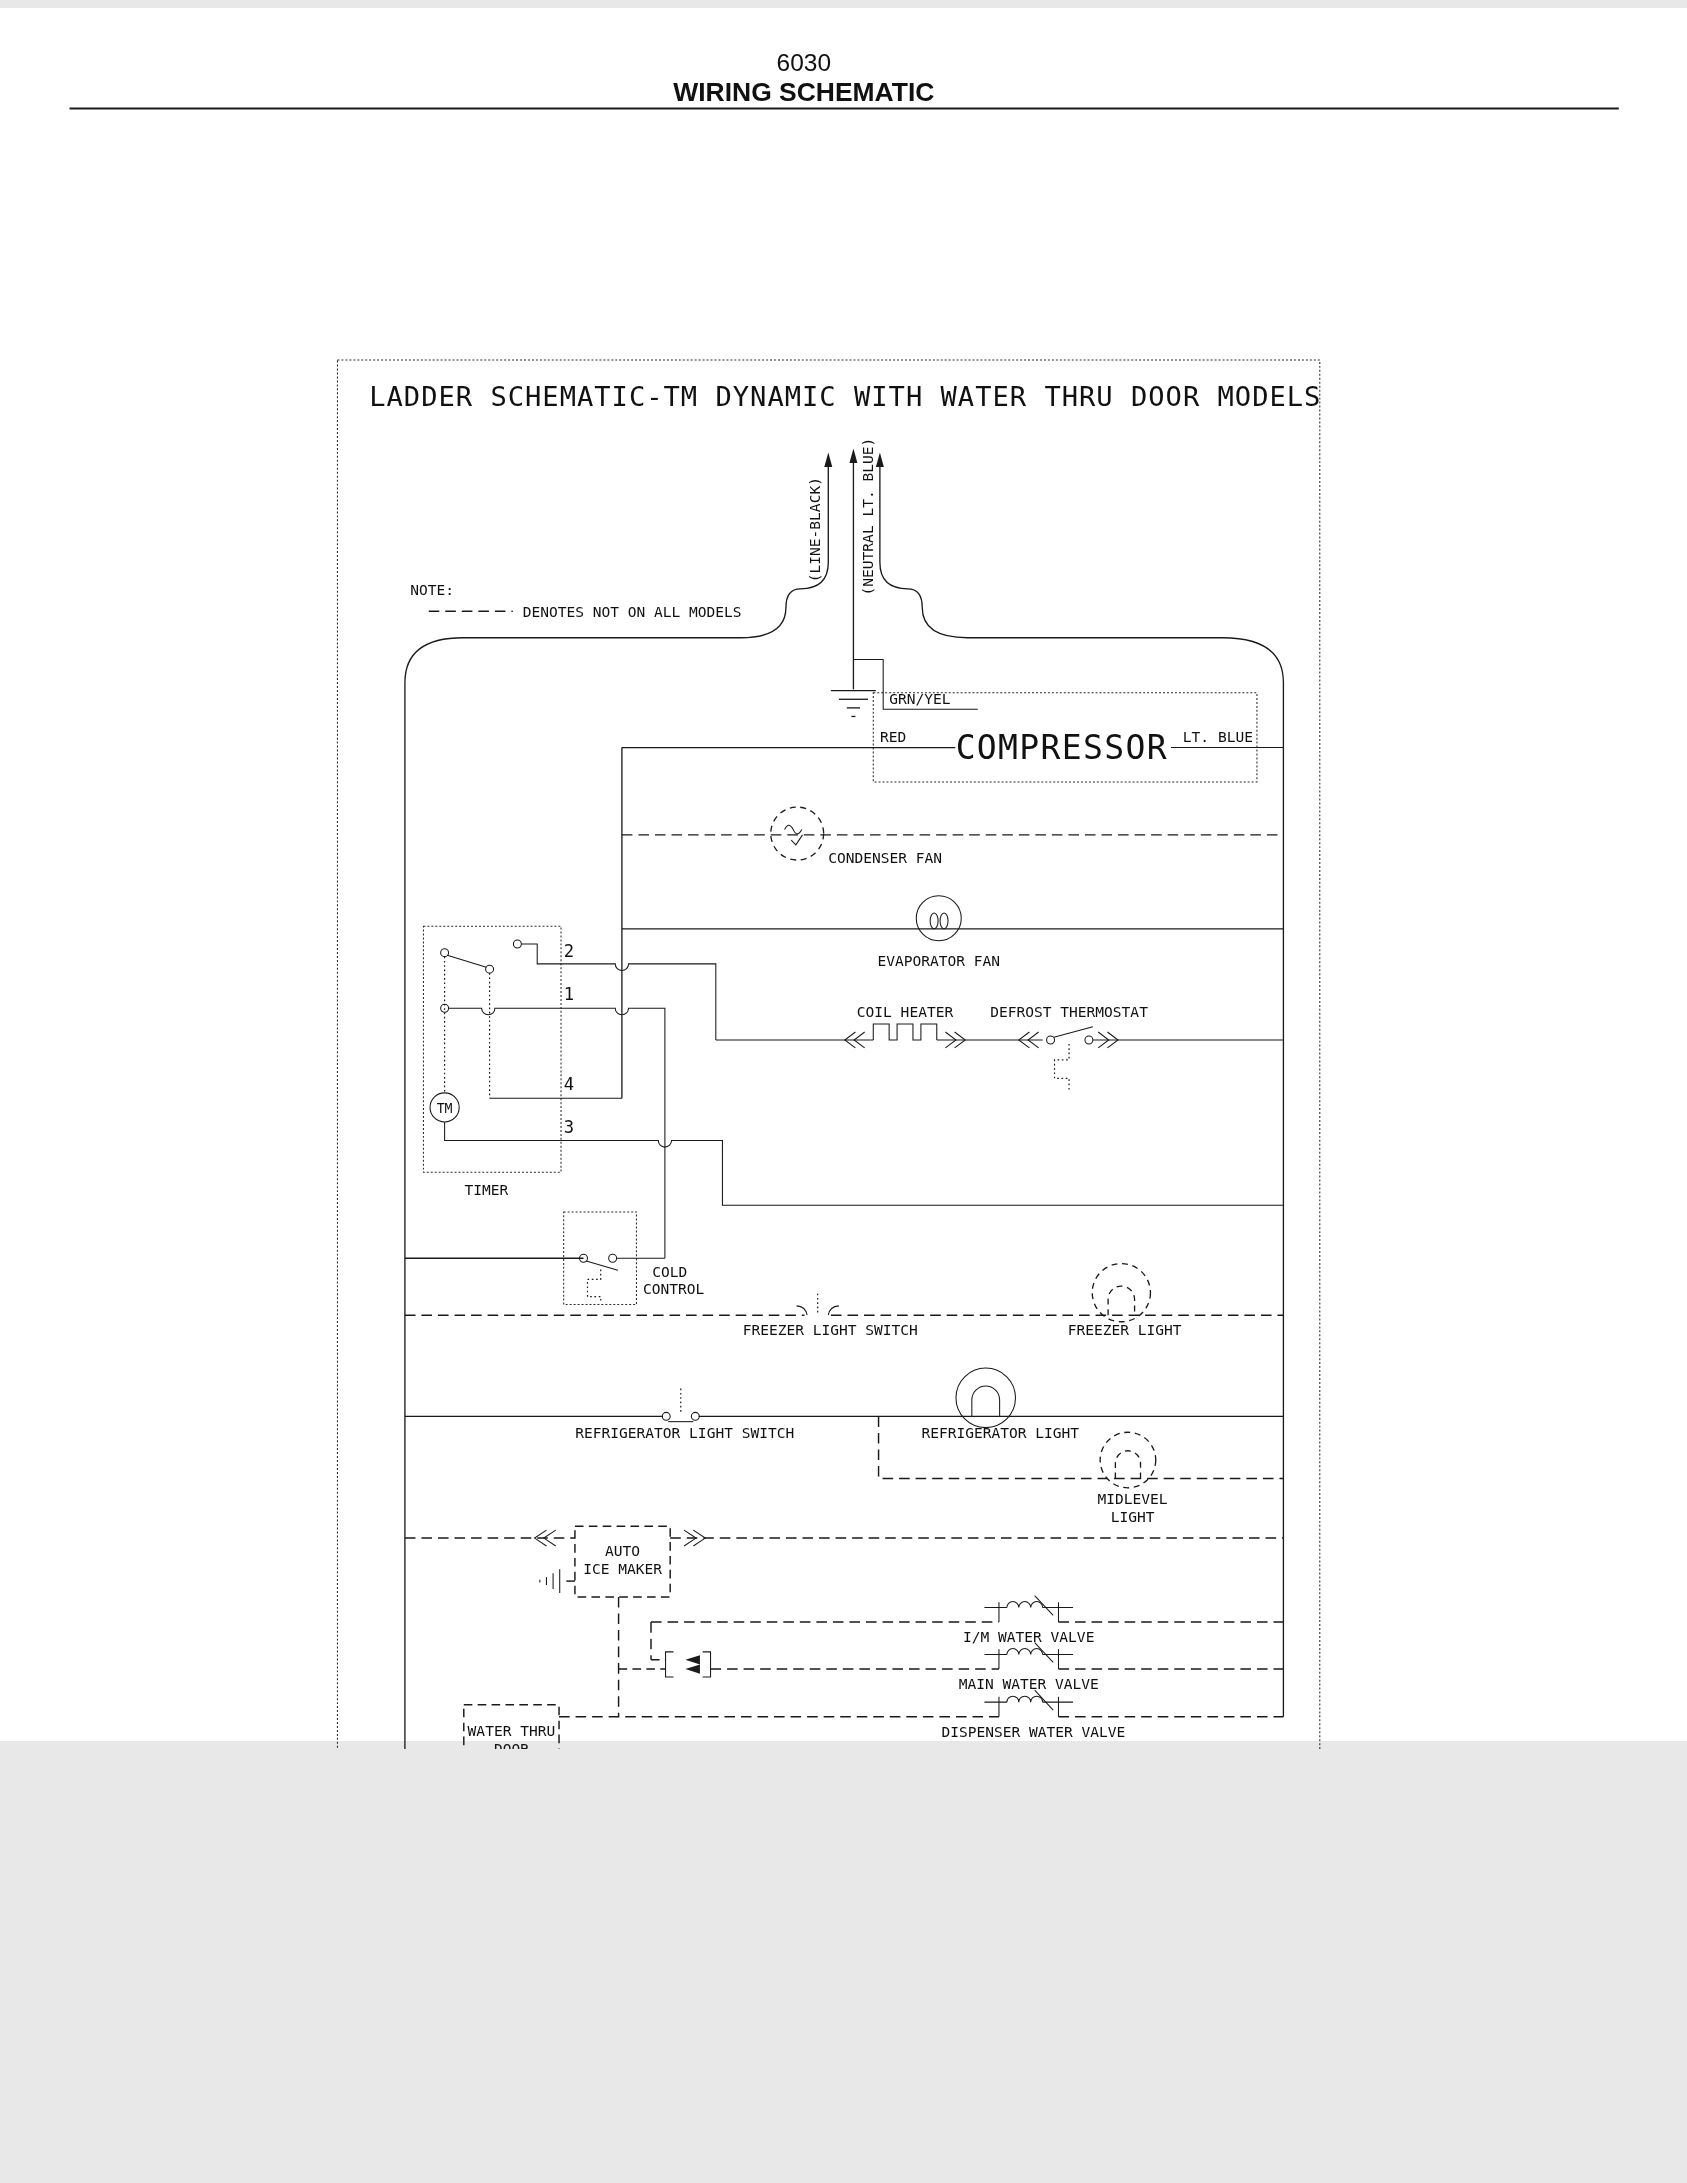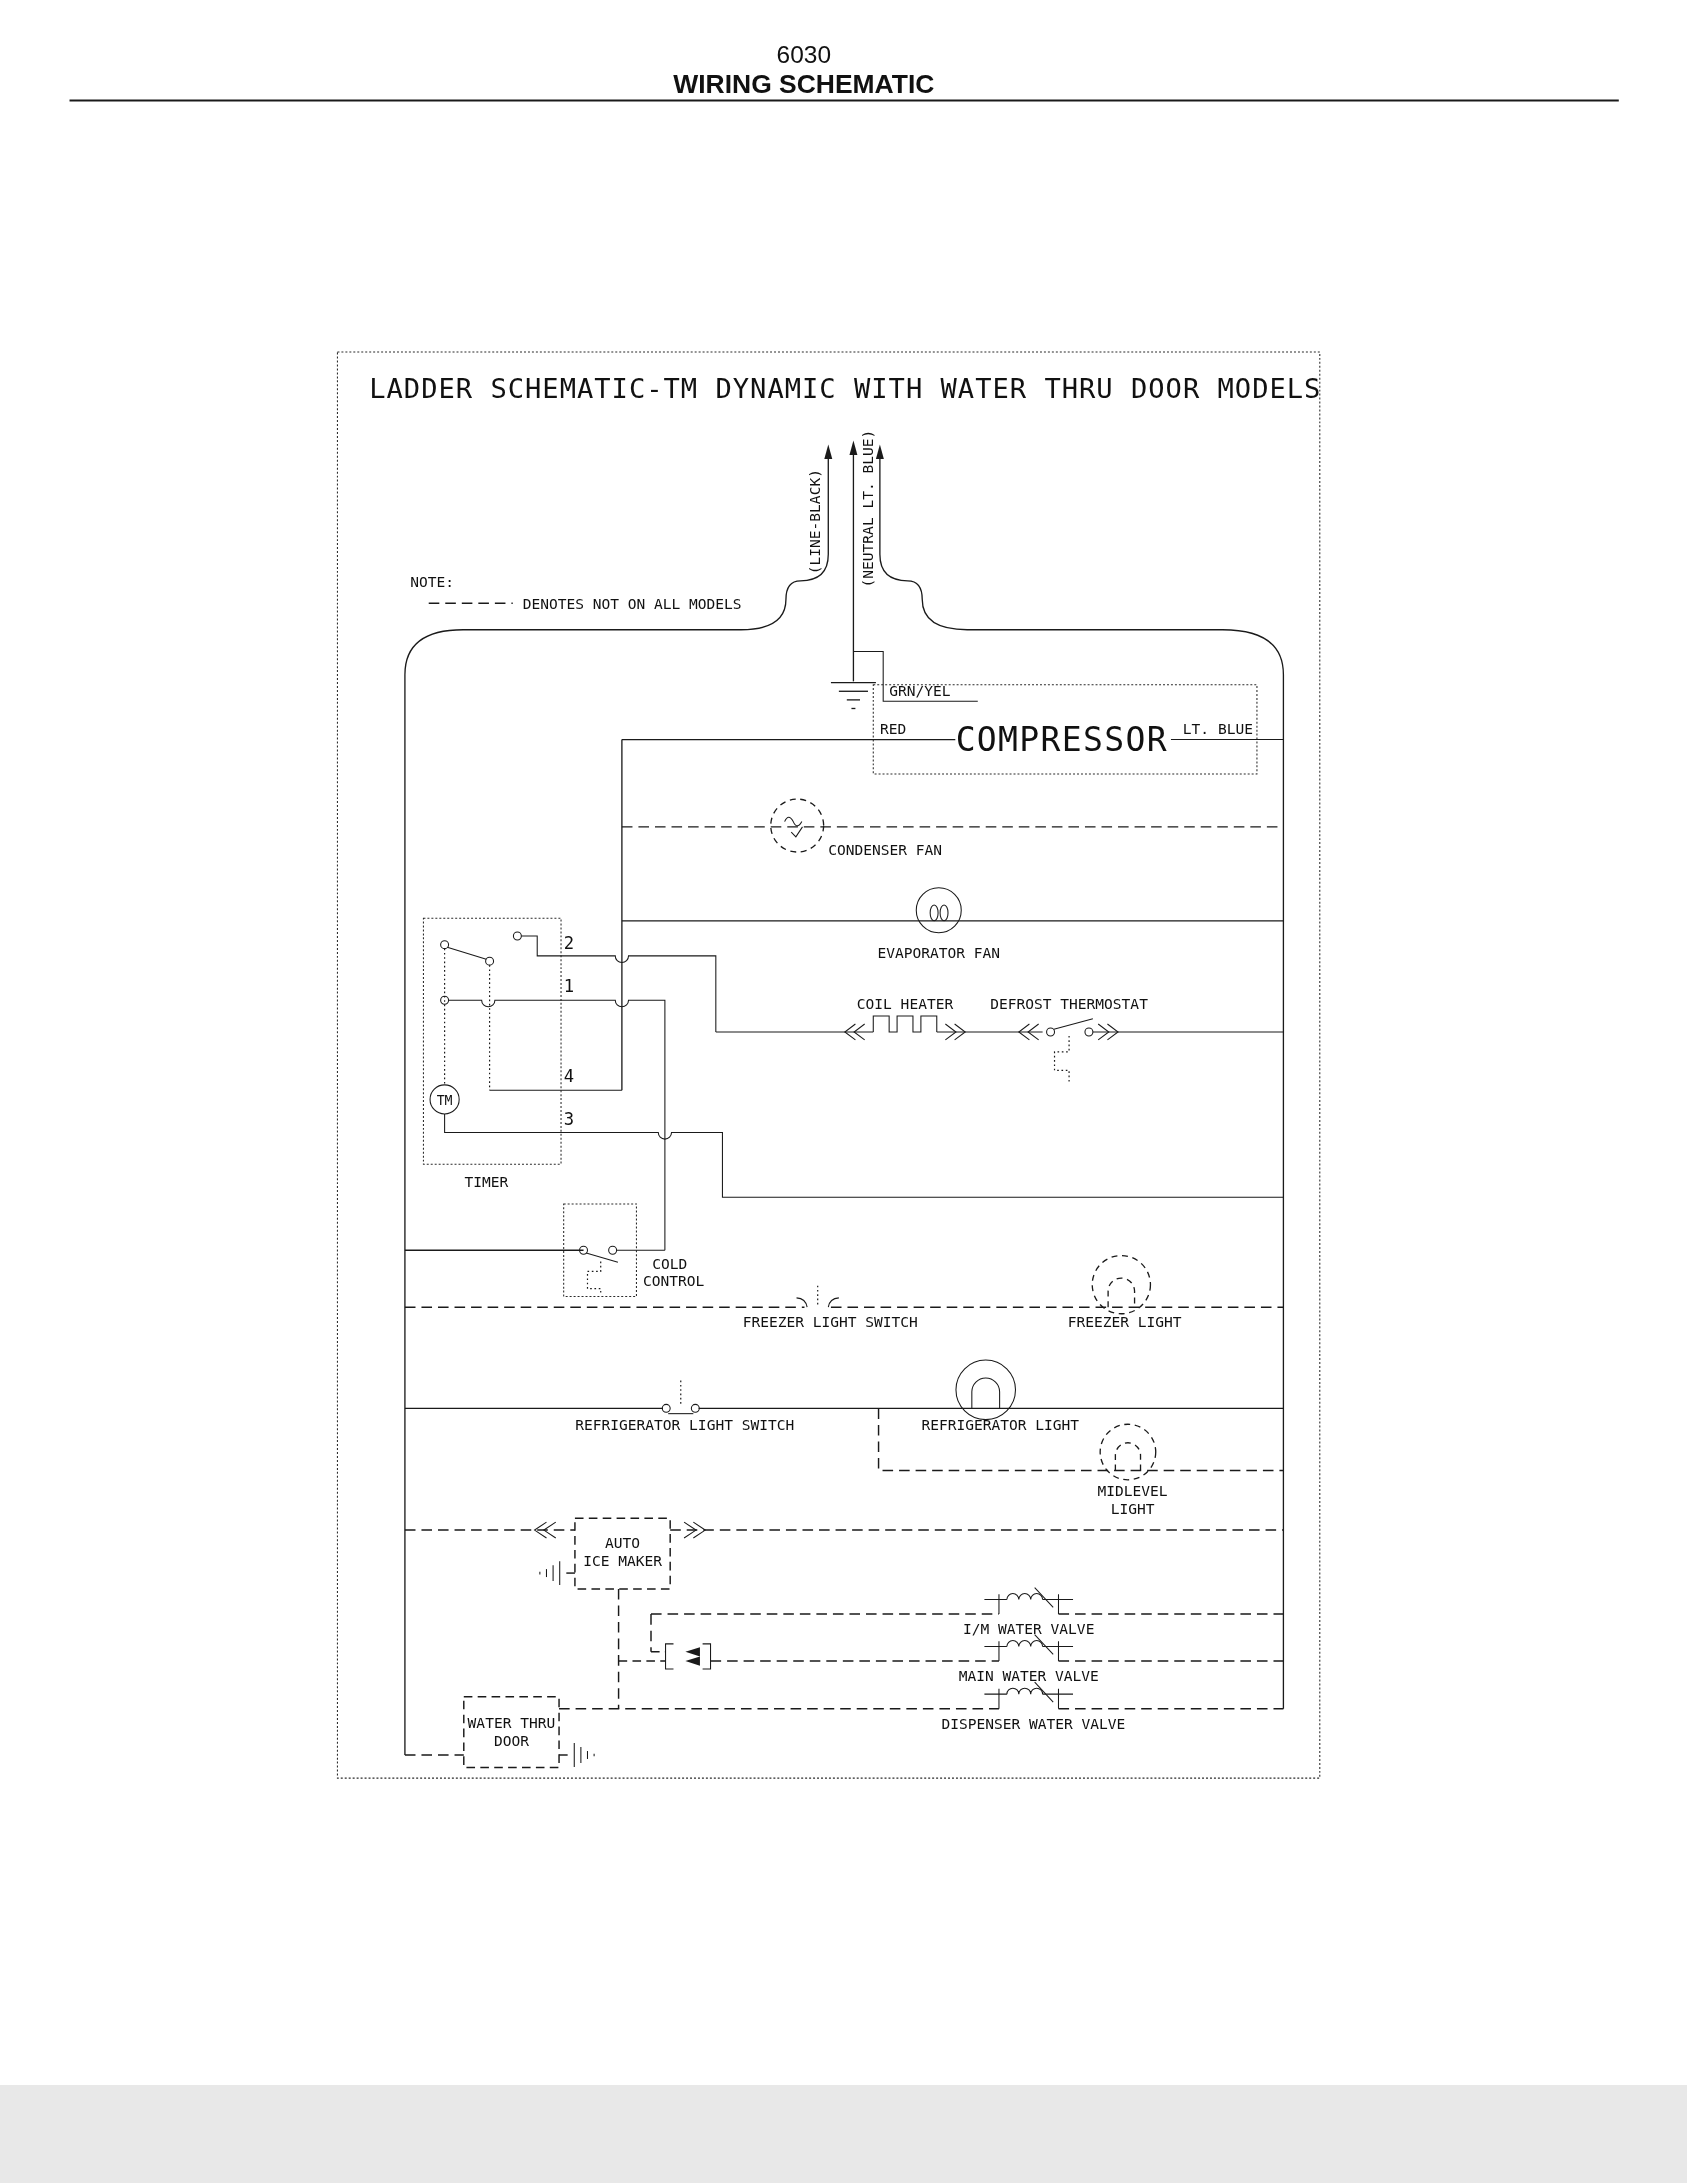--- a/index.html
+++ b/index.html
@@ -1,20 +1,20 @@
 <!DOCTYPE html>
 <html style="font-size:10.6px"><head>
 <meta charset="utf-8">
 <style>
   html,body{margin:0;padding:0;background:#e8e8e8;}
   .page{
     position:relative;
-    width:1687px;height:2085px;
+    width:1687px;height:1733px;
     background:#ffffff;
-    margin:0 auto;
+    margin:8px auto;
     font-family:"DejaVu Sans Mono","Liberation Mono",monospace;
   }
   svg{display:block;}
   .ink{stroke:#1a1a1a;fill:none;stroke-width:2;}
   .ink-thin{stroke:#1a1a1a;fill:none;stroke-width:1.6;}
   .dash{stroke:#1a1a1a;fill:none;stroke-width:2.2;stroke-dasharray:16 9;}
   .dash-box{stroke:#1a1a1a;fill:none;stroke-width:2.2;stroke-dasharray:13 8;}
   .dash-circ{stroke:#1a1a1a;fill:none;stroke-width:2;stroke-dasharray:9 7;}
   .dot{stroke:#1a1a1a;fill:none;stroke-width:1.8;stroke-dasharray:2.5 4;}
   .border-dot{stroke:#2a2a2a;fill:none;stroke-width:1.6;stroke-dasharray:3 3;}

